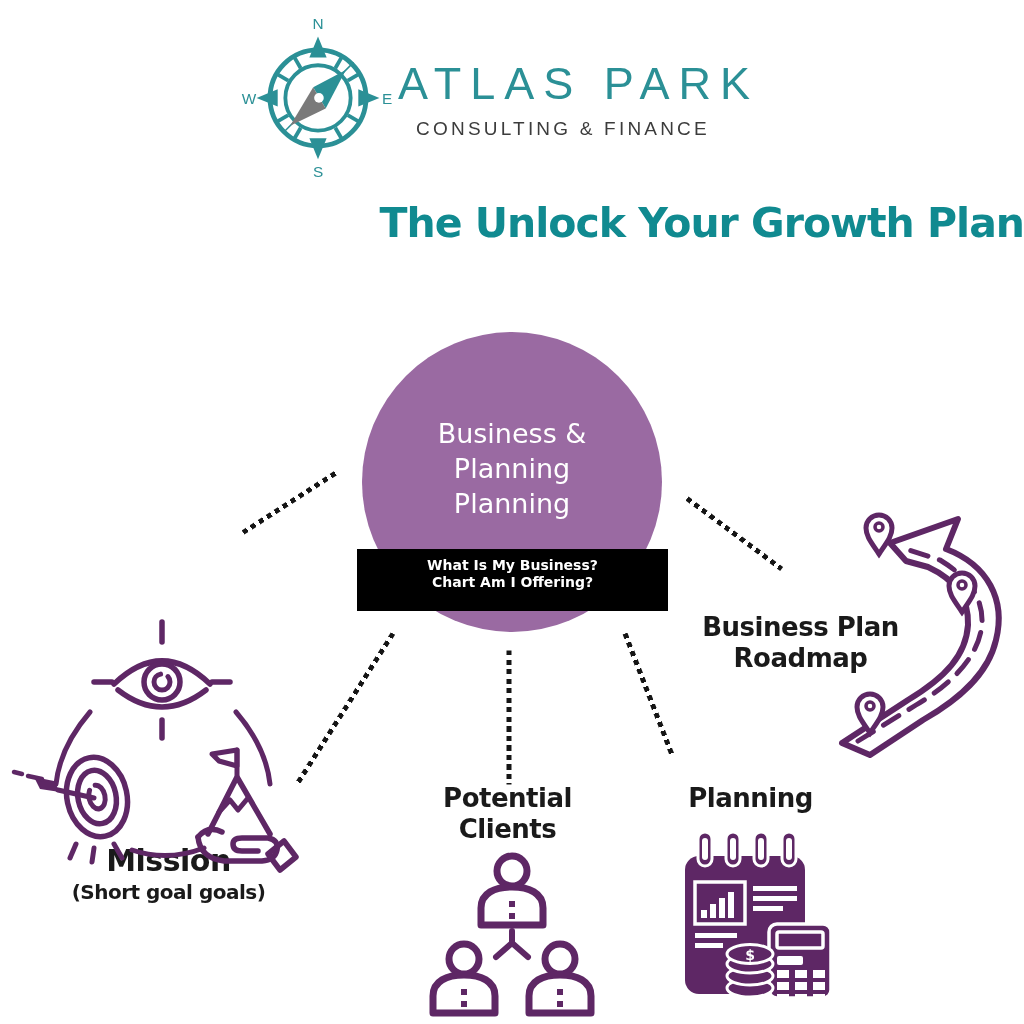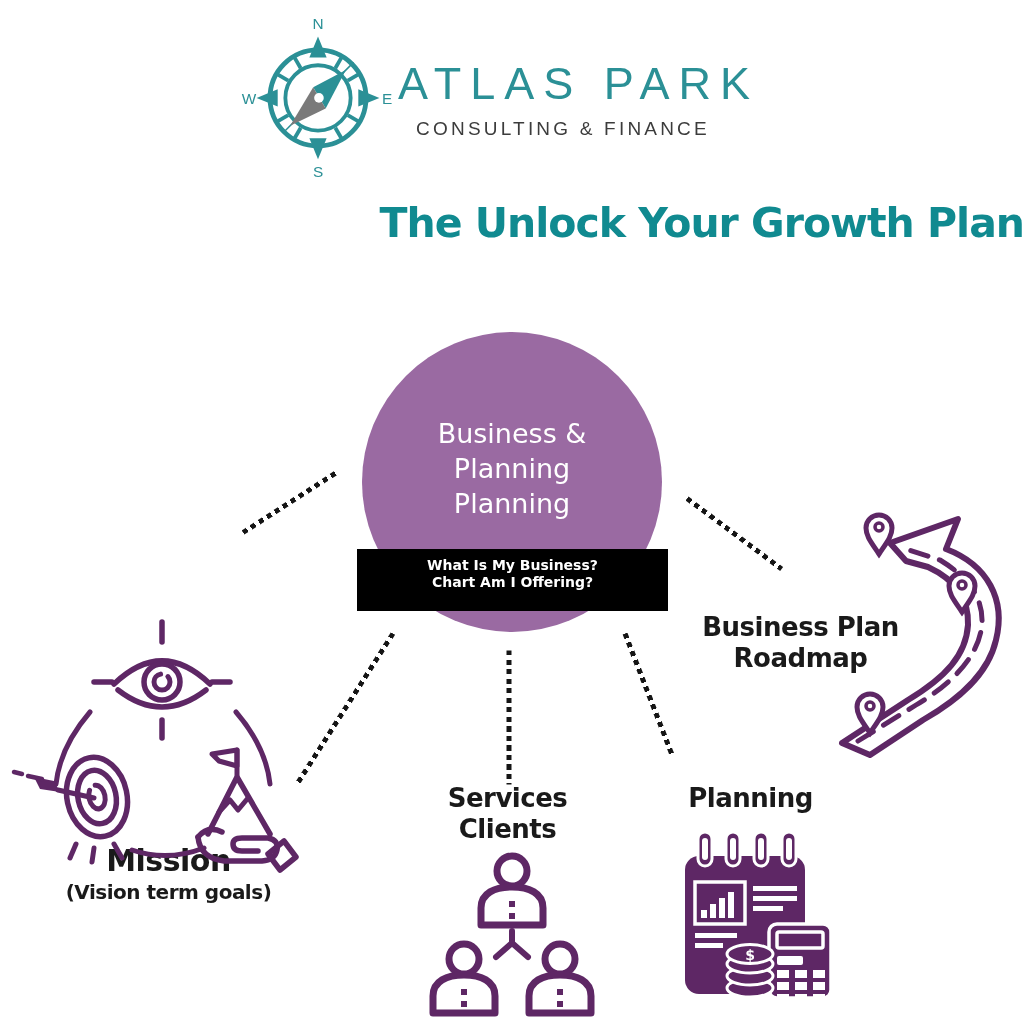--- a/index.html
+++ b/index.html
@@ -132,28 +132,28 @@
     <span>Planning</span>
     <span>Planning</span>
   </div>
   <div id="question-banner">
     <span>What Is My Business?</span>
     <span>Chart Am I Offering?</span>
   </div>
 
   <div class="node-label" id="mission-label">
     <span class="big">Mission</span>
-    <span class="sub">(Vision term goals)</span>
+    <span class="sub">(Short goal goals)</span>
   </div>
   <div class="node-label" id="roadmap-label">
     <span class="mid">Business Plan</span>
     <span class="mid">Roadmap</span>
   </div>
   <div class="node-label" id="clients-label">
-    <span class="mid">Services</span>
+    <span class="mid">Potential</span>
     <span class="mid">Clients</span>
   </div>
   <div class="node-label" id="services-label">
     <span class="mid">Planning</span>
   </div>
 
   <svg id="cycle-icon" viewBox="0 0 300 270">
     <g>
       <path class="pstroke" stroke-width="5.5" d="M102,72 Q150,26 198,72"></path>
       <path class="pstroke" stroke-width="5.5" d="M106,78 Q150,112 194,78"></path>

